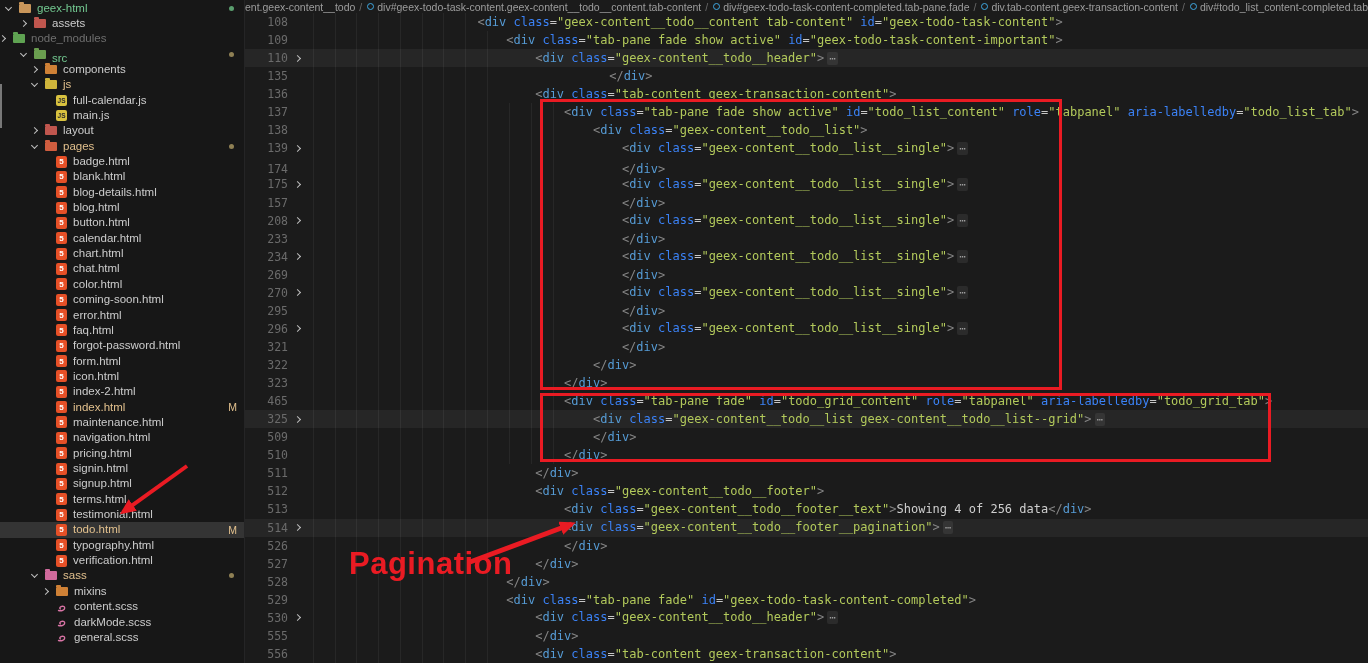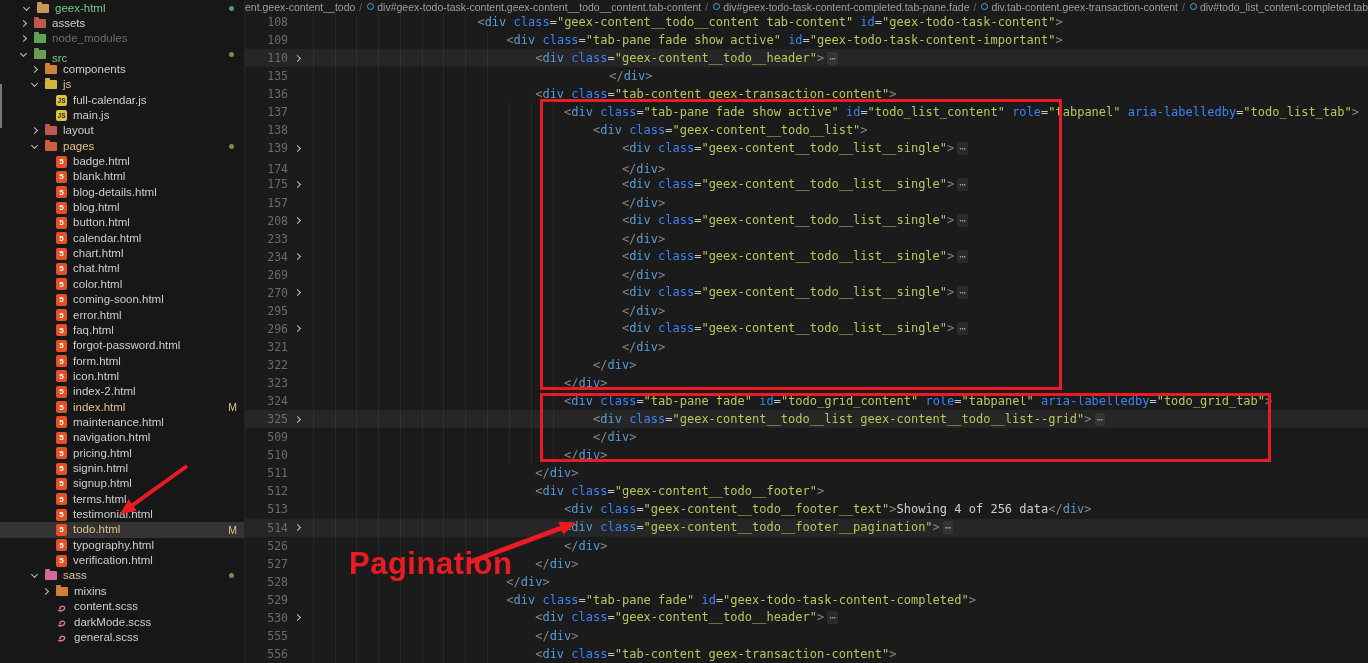--- a/index.html
+++ b/index.html
@@ -48,36 +48,36 @@
   #pag-label { position:absolute; left:349px; top:546px; font-size:31px; font-weight:bold; color:#ed1c24; letter-spacing:.5px; }
   #arrows { position:absolute; left:0; top:0; }
 </style>
 </head>
 <body>
 
 <div id="app">
 
   <aside id="sidebar">
     <div id="sb-edge"></div>
-  <div class="trow" style="top: 0px; padding-left: 24px;">
+  <div class="trow" style="top: 0px; padding-left: 6px;">
         <span class="chev open"></span>
         <span class="ico">
           <span class="folder" style="background:#c9965a"></span>
         </span>
         <span class="tlabel" style="color: rgb(115, 201, 145);">geex-html</span>
         <span class="dot" style="background: rgb(90, 158, 110);"></span>
       </div>
       <div class="trow" style="top: 15.35px; padding-left: 21px;">
         <span class="chev closed"></span>
         <span class="ico">
           <span class="folder" style="background:#c0564e"></span>
         </span>
         <span class="tlabel">assets</span>
       </div>
-      <div class="trow" style="top: 30.7px; padding-left: 21px;">
+      <div class="trow" style="top: 30.7px; ">
         <span class="chev closed"></span>
         <span class="ico">
           <span class="folder" style="background:#5fa352"></span>
         </span>
         <span class="tlabel" style="color: rgb(110, 110, 110);">node_modules</span>
       </div>
       <div class="trow" style="top: 46.05px; padding-left: 21px;">
         <span class="chev open"></span>
         <span class="ico">
           <span class="folder" style="background:#6a9e4f"></span>
@@ -534,21 +534,21 @@
           <span class="num">322</span>
           <span class="fch"></span>
           <pre class="code">                                        <span class="pu">&lt;/</span><span class="tg">div</span><span class="pu">&gt;</span></pre>
         </div>
         <div class="ln" style="top: 361.1px;">
           <span class="num">323</span>
           <span class="fch"></span>
           <pre class="code">                                    <span class="pu">&lt;/</span><span class="tg">div</span><span class="pu">&gt;</span></pre>
         </div>
         <div class="ln" style="top: 379.155px;">
-          <span class="num">324</span>
+          <span class="num">465</span>
           <span class="fch"></span>
           <pre class="code">                                    <span class="pu">&lt;</span><span class="tg">div</span> <span class="at">class</span><span class="eq">=</span><span class="st">"tab-pane fade"</span> <span class="at">id</span><span class="eq">=</span><span class="st">"todo_grid_content"</span> <span class="at">role</span><span class="eq">=</span><span class="st">"tabpanel"</span> <span class="at">aria-labelledby</span><span class="eq">=</span><span class="st">"todo_grid_tab"</span><span class="pu">&gt;</span></pre>
         </div>
         <div class="ln active" style="top: 397.21px;">
           <span class="num">325</span>
           <span class="fch">
             <span class="chev closed"></span>
           </span>
           <pre class="code">                                        <span class="pu">&lt;</span><span class="tg">div</span> <span class="at">class</span><span class="eq">=</span><span class="st">"geex-content__todo__list geex-content__todo__list--grid"</span><span class="pu">&gt;</span><span class="dots">⋯</span></pre>
         </div>

